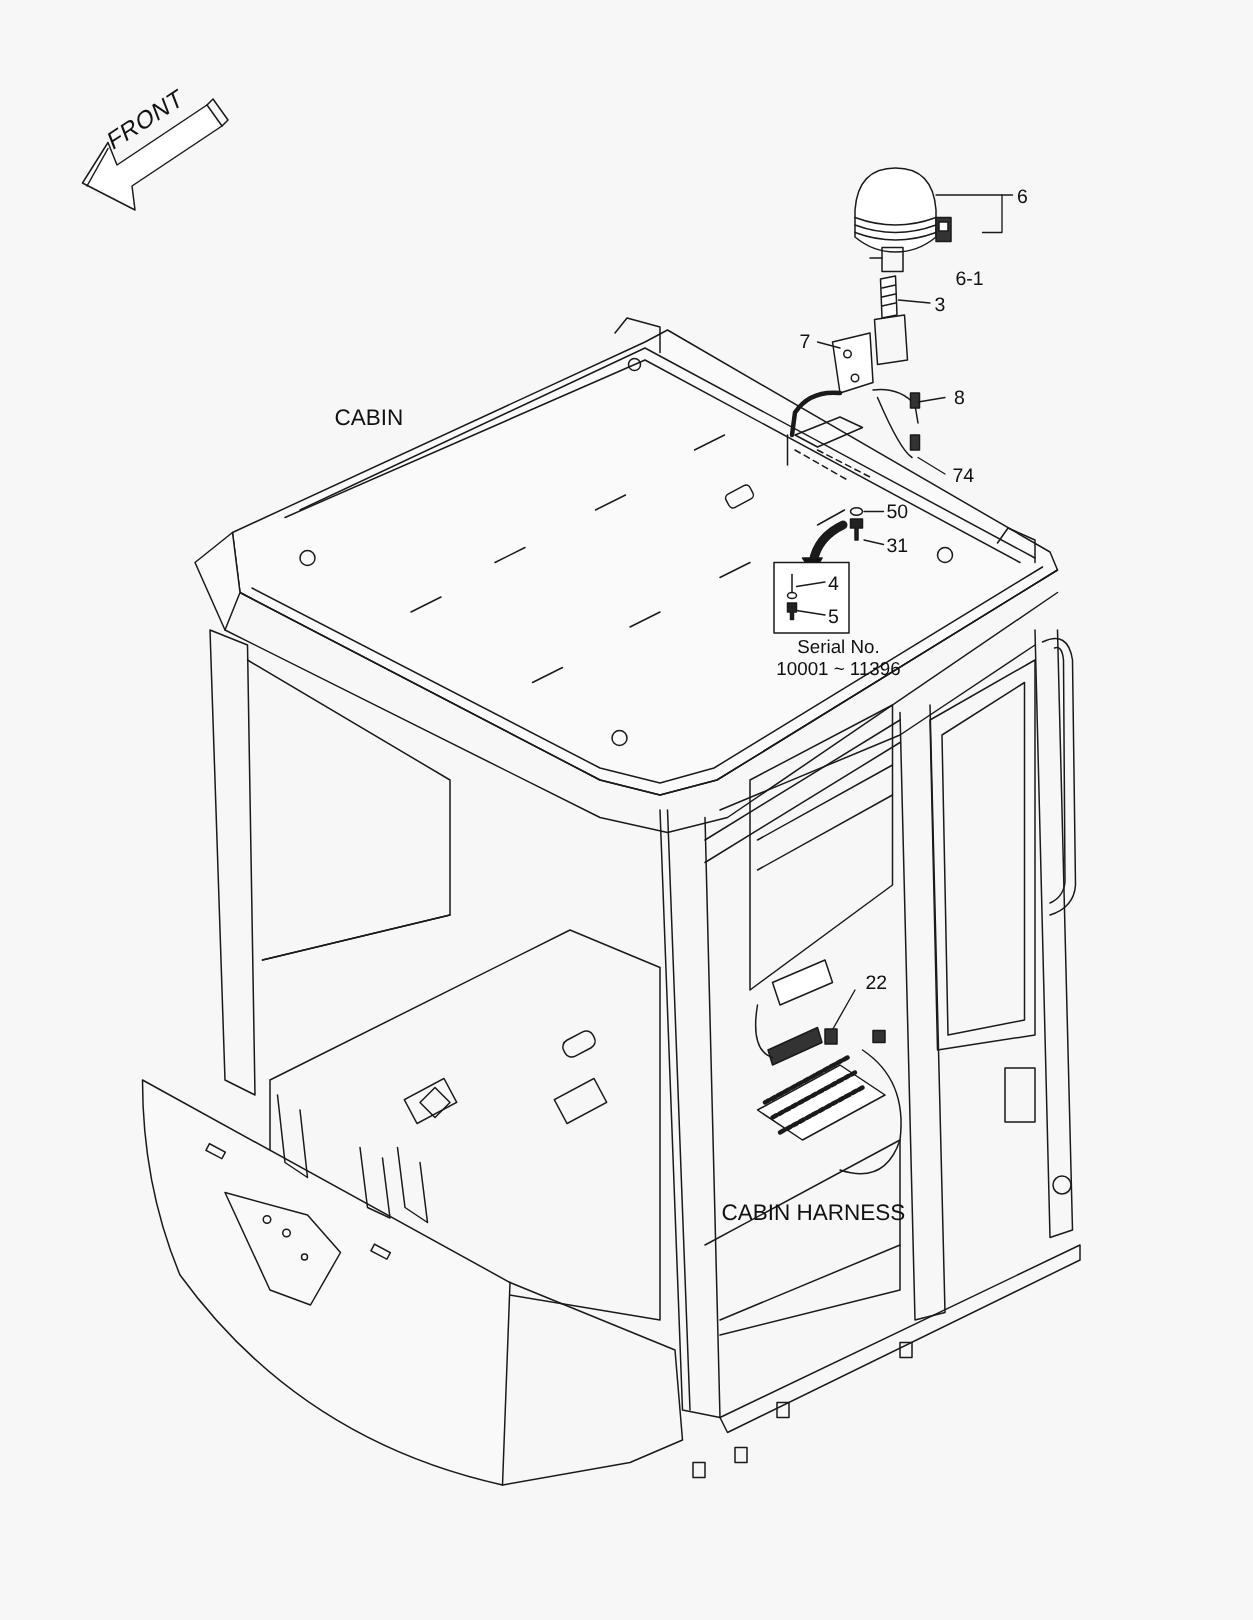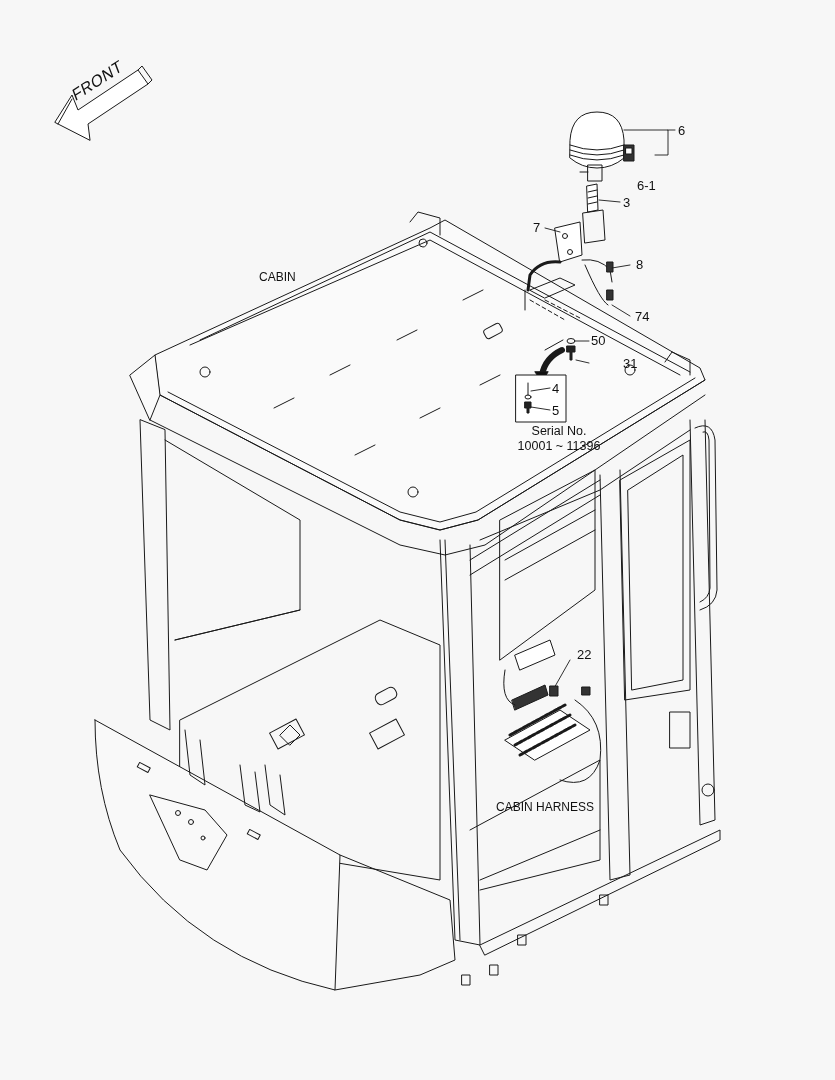--- a/index.html
+++ b/index.html
@@ -1,21 +1,21 @@
 <!DOCTYPE html>
 <html><head>
 <meta charset="utf-8">
 <style>
   html, body { margin: 0; padding: 0; background: #f7f7f7; }
   body { width: 835px; height: 1080px; position: relative; overflow: hidden;
          font-family: "Liberation Sans", sans-serif; color: #111; }
   #canvas { position: absolute; left: 0; top: 0; width: 835px; height: 1080px; }
   svg.drawing { position: absolute; left: 0; top: 0; }
   .lbl { position: absolute; font-size: 13px; line-height: 1; color: #111; white-space: nowrap; }
-  .lbl-caption { font-size: 12px; margin-left: 36px; }
+  .lbl-caption { font-size: 15px; }
   .front-text { position: absolute; left: 70px; top: 88px; font-size: 16px; letter-spacing: 0.5px;
                 transform: rotate(-33deg) skewX(-12deg); transform-origin: left top; color: #111; }
   .serial { position: absolute; left: 503px; top: 424px; text-align: center; width: 112px; font-size: 12.5px; line-height: 15px; }
 </style>
 </head>
 <body>
 
 <div id="canvas">
 
   <svg class="drawing" width="835" height="1080" viewBox="0 0 835 1080" fill="none" stroke="#1a1a1a" stroke-width="1" stroke-linejoin="round" stroke-linecap="round">
@@ -187,30 +187,30 @@
       <rect x="550" y="686" width="8" height="10" fill="#333"></rect>
       <rect x="582" y="687" width="8" height="8" fill="#333"></rect>
       <path d="M505 670 Q500 700 515 705"></path>
       <path d="M575 700 Q605 720 600 760 Q590 790 560 780"></path>
     </g>
   </svg>
 
   <div class="front-text">FRONT</div>
 
   <div class="lbl lbl-caption" style="left:223px;top:271px;">CABIN</div>
-  <div class="lbl lbl-caption" style="left:460px;top:801px;text-align:center;">CABIN HARNESS</div>
+  <div class="lbl lbl-caption" style="left:481px;top:801px;text-align:center;">CABIN HARNESS</div>
 
   <div class="lbl" style="left:678px;top:124px;">6</div>
   <div class="lbl" style="left:637px;top:146px;margin-top:33px;">6-1</div>
   <div class="lbl" style="left:623px;top:196px;">3</div>
   <div class="lbl" style="left:533px;top:221px;">7</div>
   <div class="lbl" style="left:636px;top:258px;">8</div>
   <div class="lbl" style="left:635px;top:310px;">74</div>
   <div class="lbl" style="left:591px;top:334px;">50</div>
-  <div class="lbl" style="left:623px;top:357px;">31</div>
+  <div class="lbl" style="left:591px;top:357px;">31</div>
   <div class="lbl" style="left:552px;top:382px;">4</div>
   <div class="lbl" style="left:552px;top:404px;">5</div>
   <div class="lbl" style="left:577px;top:648px;">22</div>
 
   <div class="serial">
     <div>Serial No.</div>
     <div>10001 ~ 11396</div>
   </div>
 </div>
 

